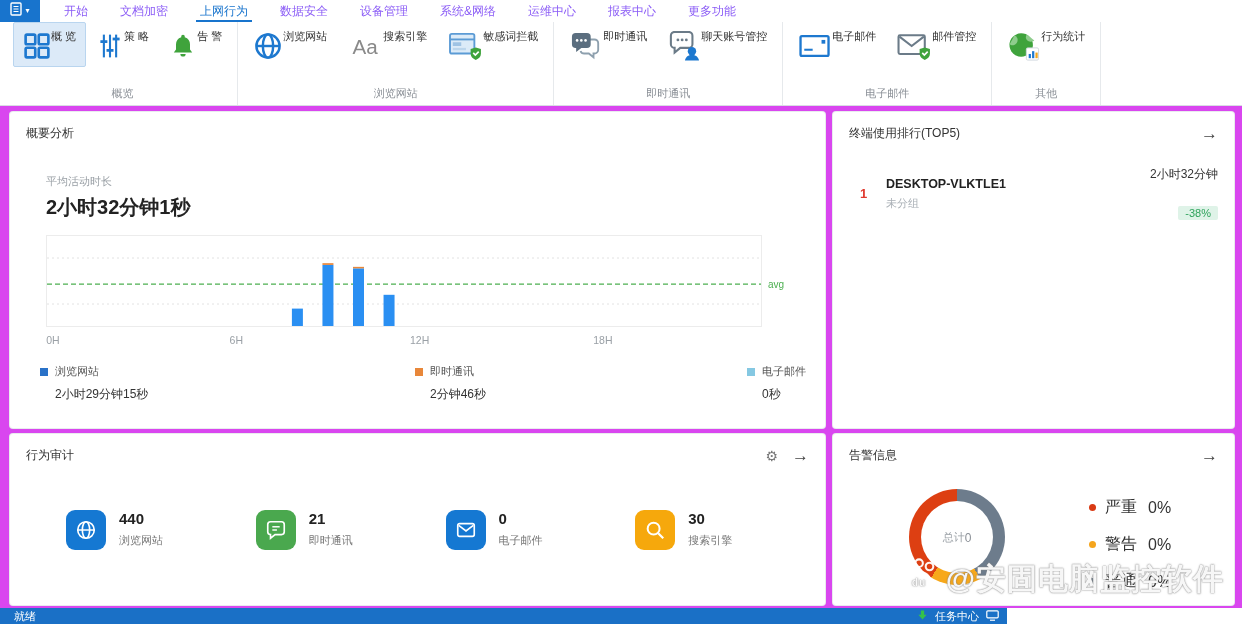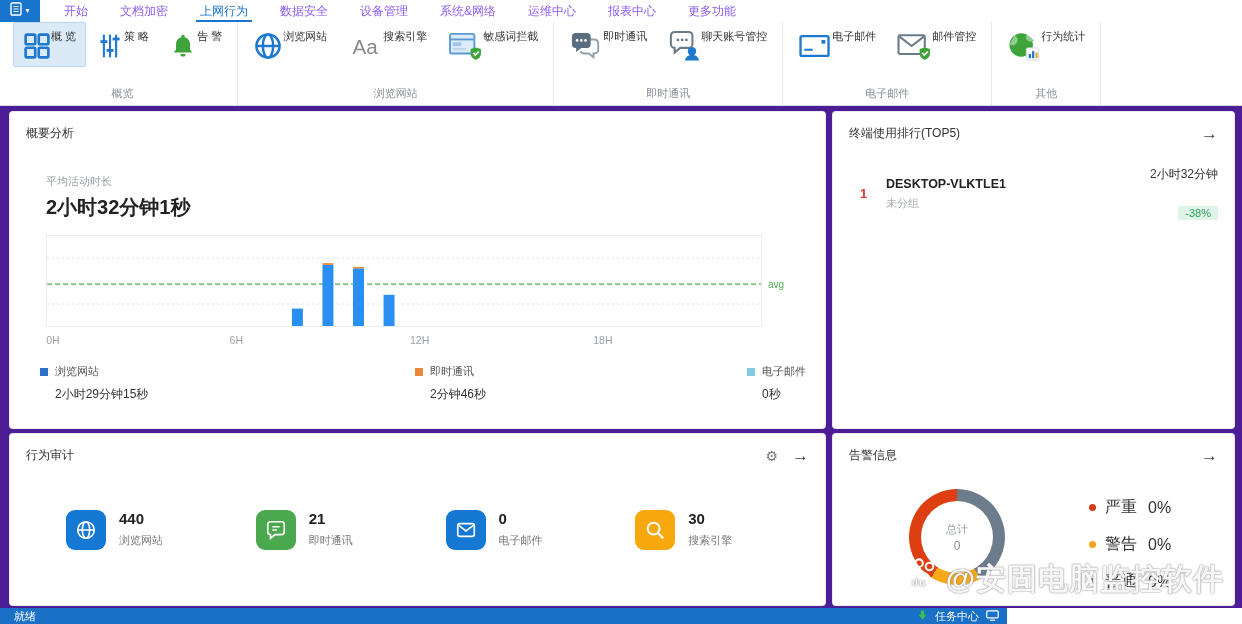--- a/index.html
+++ b/index.html
@@ -16,21 +16,21 @@
   
   .ribbon{height:83px;border-bottom:1px solid #d8dde3;display:flex;background:#fff;padding-left:8px;}
   .rgroup{display:flex;flex-direction:column;border-right:1px solid #e6e9ec;padding:0 5px;}
   .ritems{display:flex;flex:1;align-items:flex-start;}
   .ritem{display:flex;flex-direction:row;align-items:flex-start;padding:5px 9px 2px;min-width:44px;border:1px solid transparent;border-radius:2px;}
   .ritem.selected{background:#dceaf8;border-color:#b9d5ef;}
   .ricon{height:36px;display:flex;align-items:center;justify-content:center;}
   .rlabel{font-size:11px;color:#333;white-space:nowrap;margin-top:1px;}
   .rgroup-label{text-align:center;font-size:11px;color:#8a8f96;padding:2px 0 4px;}
   
-  .content{position:absolute;top:106px;left:0;width:1242px;height:502px;background:#4c1d95;
+  .content{position:absolute;top:106px;left:0;width:1242px;height:502px;background:#d946ef;
            padding:6px 8px 3px 10px;box-sizing:border-box;display:grid;
            grid-template-columns:815px 401px;grid-template-rows:316px 171px;gap:6px 8px;}
   .panel{background:#fff;border-radius:3px;box-shadow:0 0 0 1px #e9ebee;position:relative;overflow:hidden;}
   .panel-head{display:flex;align-items:center;justify-content:space-between;padding:13px 16px 0;font-size:12px;color:#333;}
   .head-icons{display:flex;gap:14px;align-items:center;}
   .arrow-glyph{font-size:17px;line-height:1;color:#444;cursor:pointer;}
   .gear-glyph{font-size:14px;line-height:1;color:#777;cursor:pointer;}
   
   .avg-label{margin:32px 0 0 36px;font-size:11px;color:#9aa0a6;}
   .avg-value{margin:5px 0 0 36px;font-size:20px;font-weight:bold;color:#222;}
@@ -54,21 +54,21 @@
   
   .stats{display:flex;margin:46px 0 0 56px;}
   .stat{display:flex;width:204px;gap:13px;}
   .stat-tile{width:40px;height:40px;border-radius:9px;display:flex;align-items:center;justify-content:center;flex:0 0 auto;}
   .stat-num{font-size:15px;font-weight:bold;color:#222;}
   .stat-label{font-size:11px;color:#777;margin-top:6px;}
   
   .alarm-body{display:flex;margin:25px 0 0 76px;align-items:flex-start;}
   .donut{width:96px;height:96px;border-radius:50%;position:relative;flex:0 0 auto;}
   .donut-hole{position:absolute;left:12px;top:12px;width:72px;height:72px;background:#fff;border-radius:50%;
-              display:flex;flex-direction:column;align-items:center;justify-content:center;}
+              display:flex;flex-direction:row;align-items:center;justify-content:center;}
   .donut-c-label{font-size:11px;color:#9aa0a6;}
   .donut-c-val{font-size:12px;color:#8a8f96;margin-top:2px;}
   .alarm-legend{margin-left:84px;padding-top:8px;}
   .alegend-item{display:flex;align-items:center;gap:9px;margin-bottom:16px;font-size:16px;color:#333;}
   .adot{width:7px;height:7px;border-radius:50%;flex:0 0 auto;}
   .alegend-item .aval{margin-left:2px;}
   
   .statusbar{position:absolute;bottom:0;left:0;width:1007px;height:16px;background:#1a70c6;color:#fff;font-size:11px;
              display:flex;align-items:center;justify-content:space-between;padding:0 8px 0 14px;box-sizing:border-box;}
   .status-right{display:flex;align-items:center;gap:7px;}

